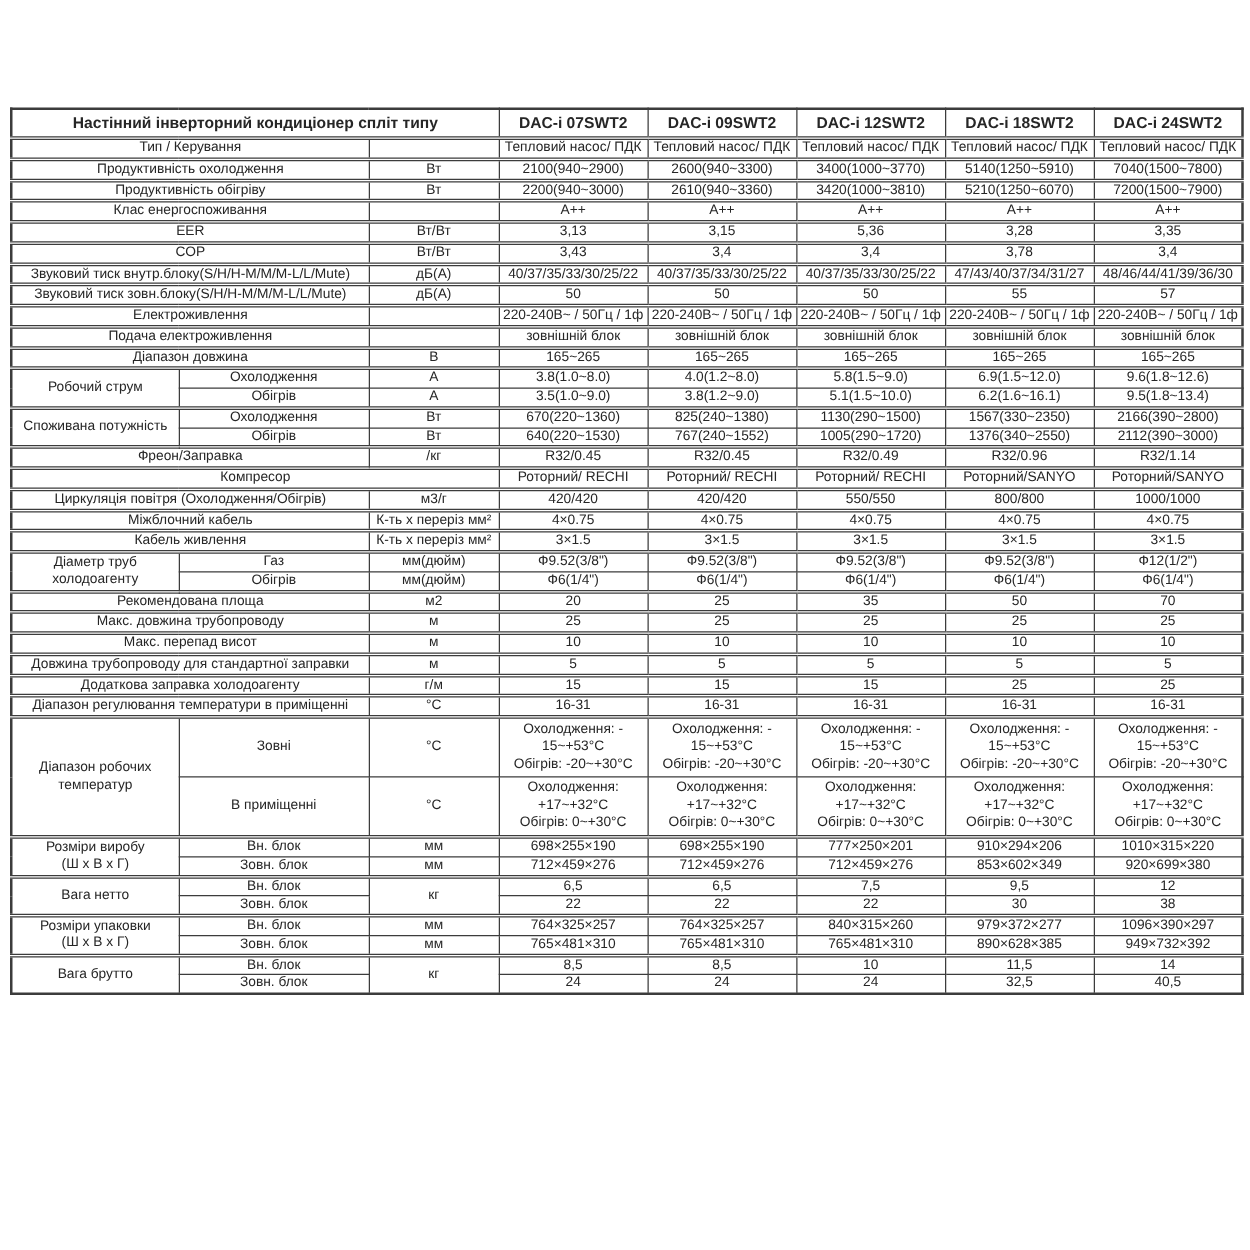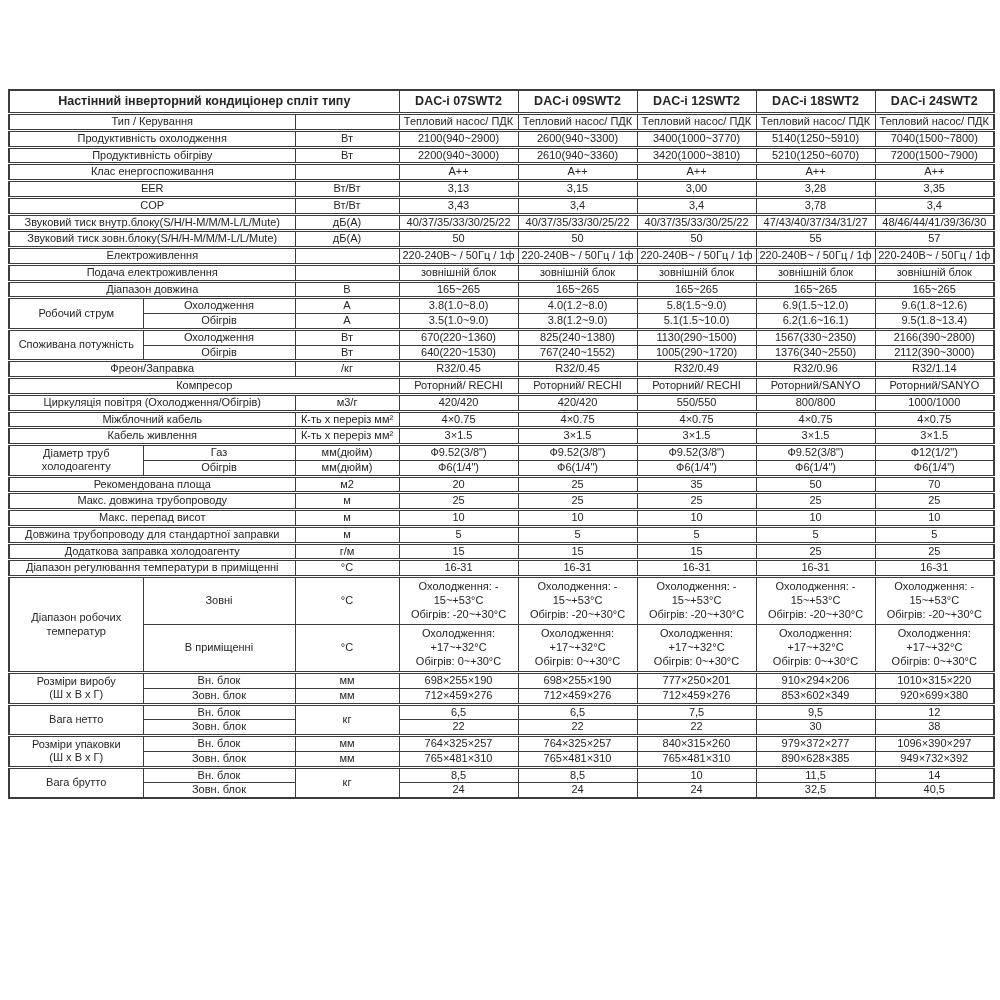--- a/index.html
+++ b/index.html
@@ -2,21 +2,21 @@
 <html><head>
 <meta charset="utf-8">
 <style>
   html,body { margin:0; padding:0; background:#ffffff; }
   body {
     width:1000px; height:1000px;
     font-family:"Liberation Sans", sans-serif;
     color:#262626;
     overflow:hidden;
   }
-  .page { padding:65px 8px 0 8px;margin-top:24px; }
+  .page { padding:86px 8px 0 8px; }
   table.spec {
     border-collapse:collapse;
     table-layout:fixed;
     width:985px;
     border:2px solid #3c3c3c;
   }
   .spec th, .spec td {
     border:1px solid #3c3c3c;
     text-align:center;
     vertical-align:middle;
@@ -97,21 +97,21 @@
           <td>А++</td>
           <td>А++</td>
           <td>А++</td>
           <td>А++</td>
         </tr>
         <tr class="sep">
           <td colspan="2">EER</td>
           <td>Вт/Вт</td>
           <td>3,13</td>
           <td>3,15</td>
-          <td>3,00</td>
+          <td>5,36</td>
           <td>3,28</td>
           <td>3,35</td>
         </tr>
         <tr class="sep">
           <td colspan="2">COP</td>
           <td>Вт/Вт</td>
           <td>3,43</td>
           <td>3,4</td>
           <td>3,4</td>
           <td>3,78</td>

